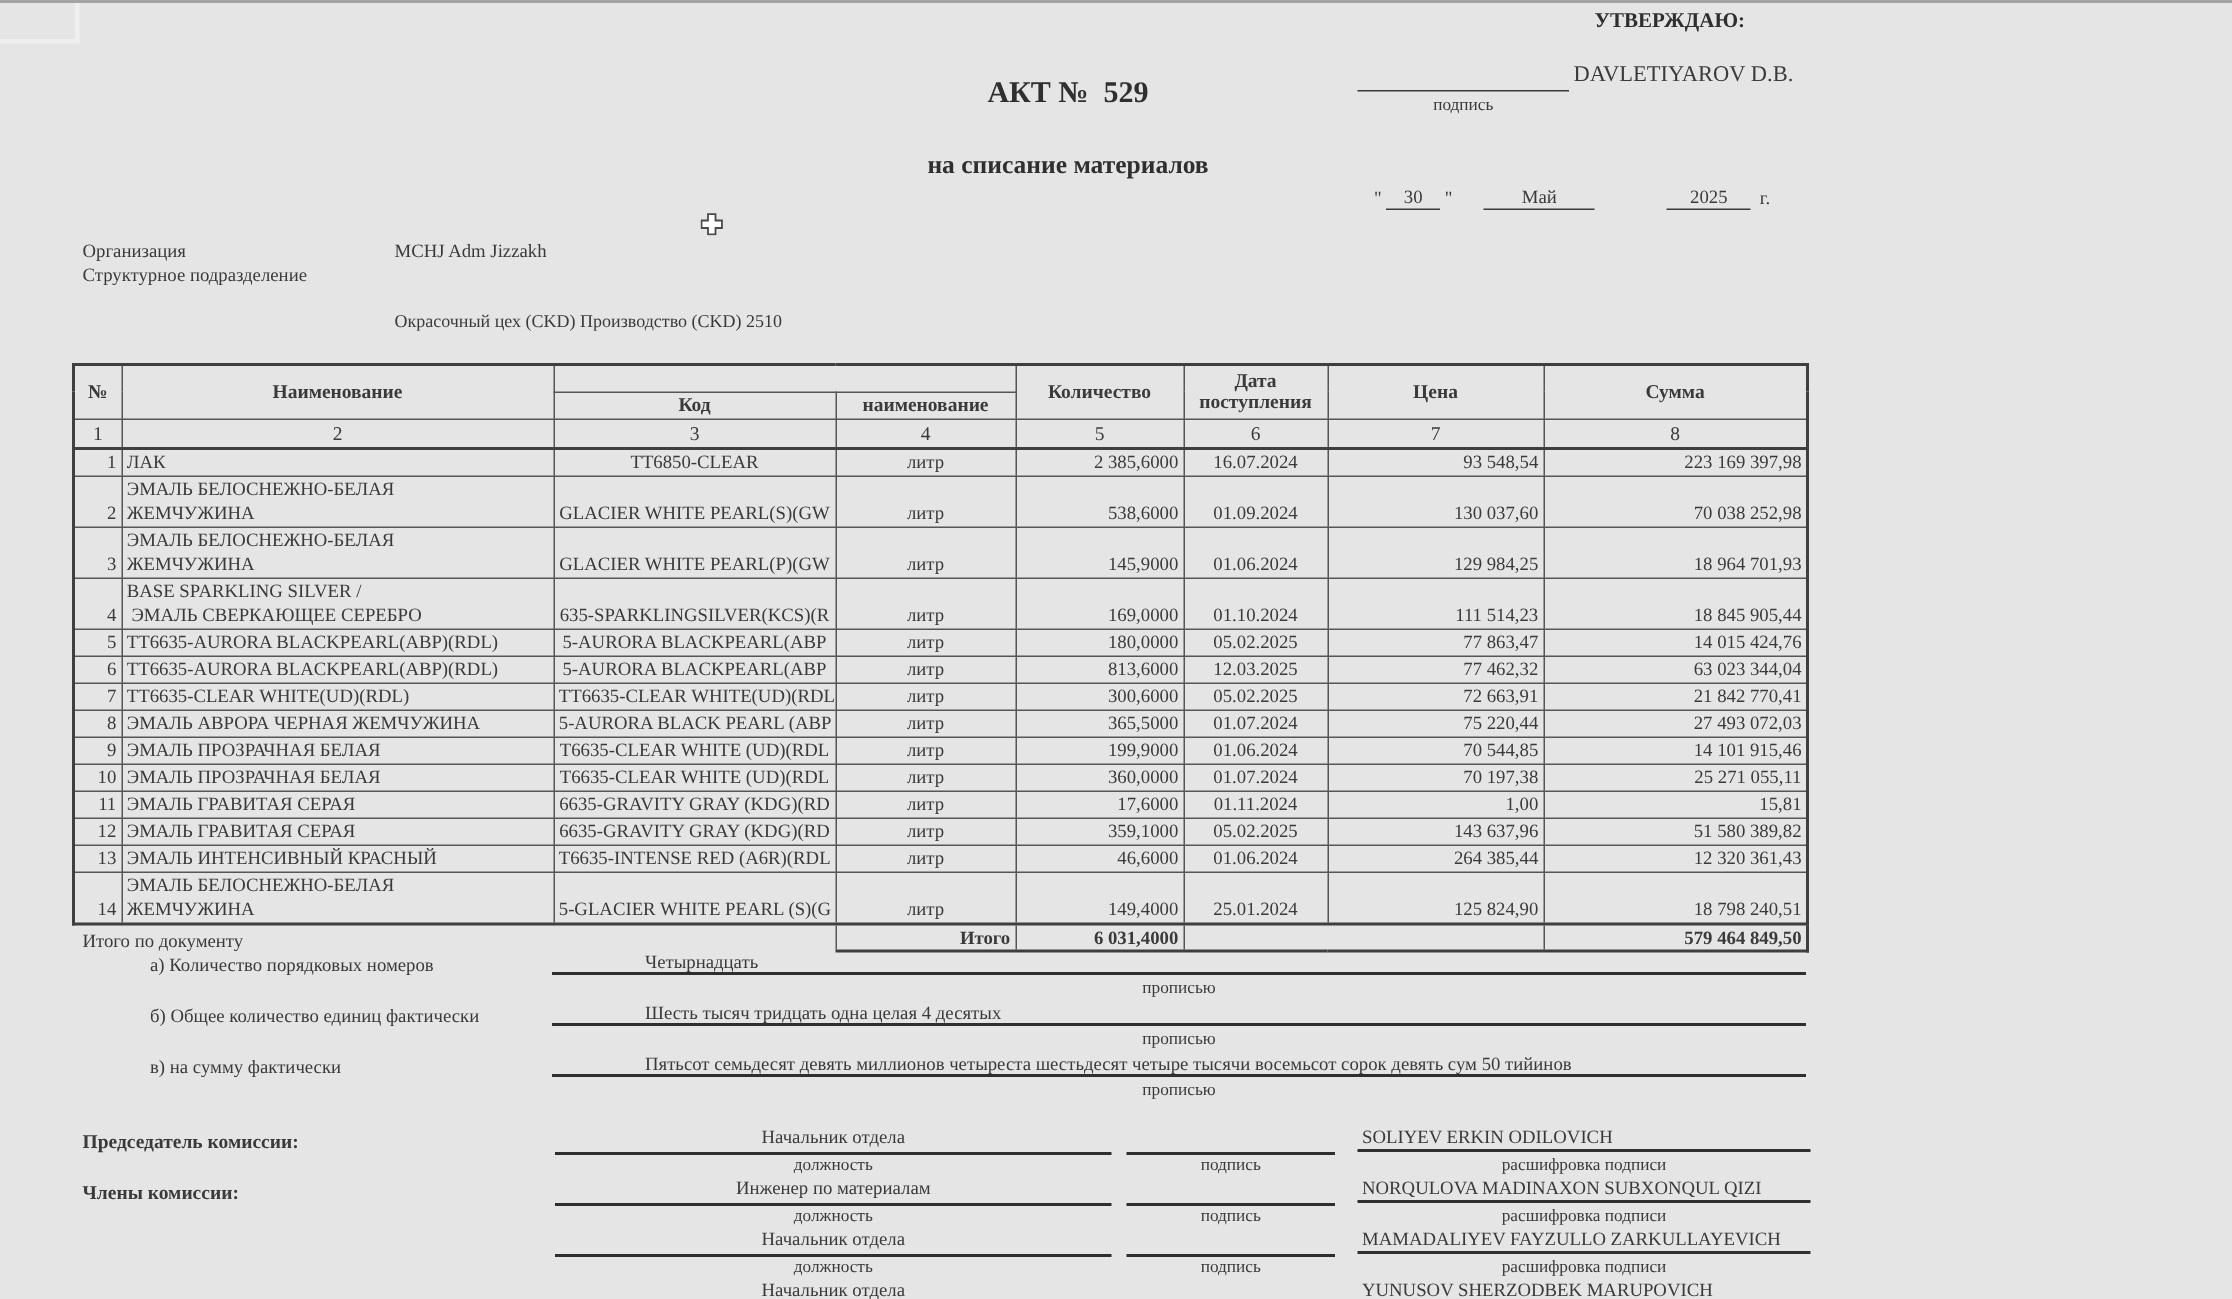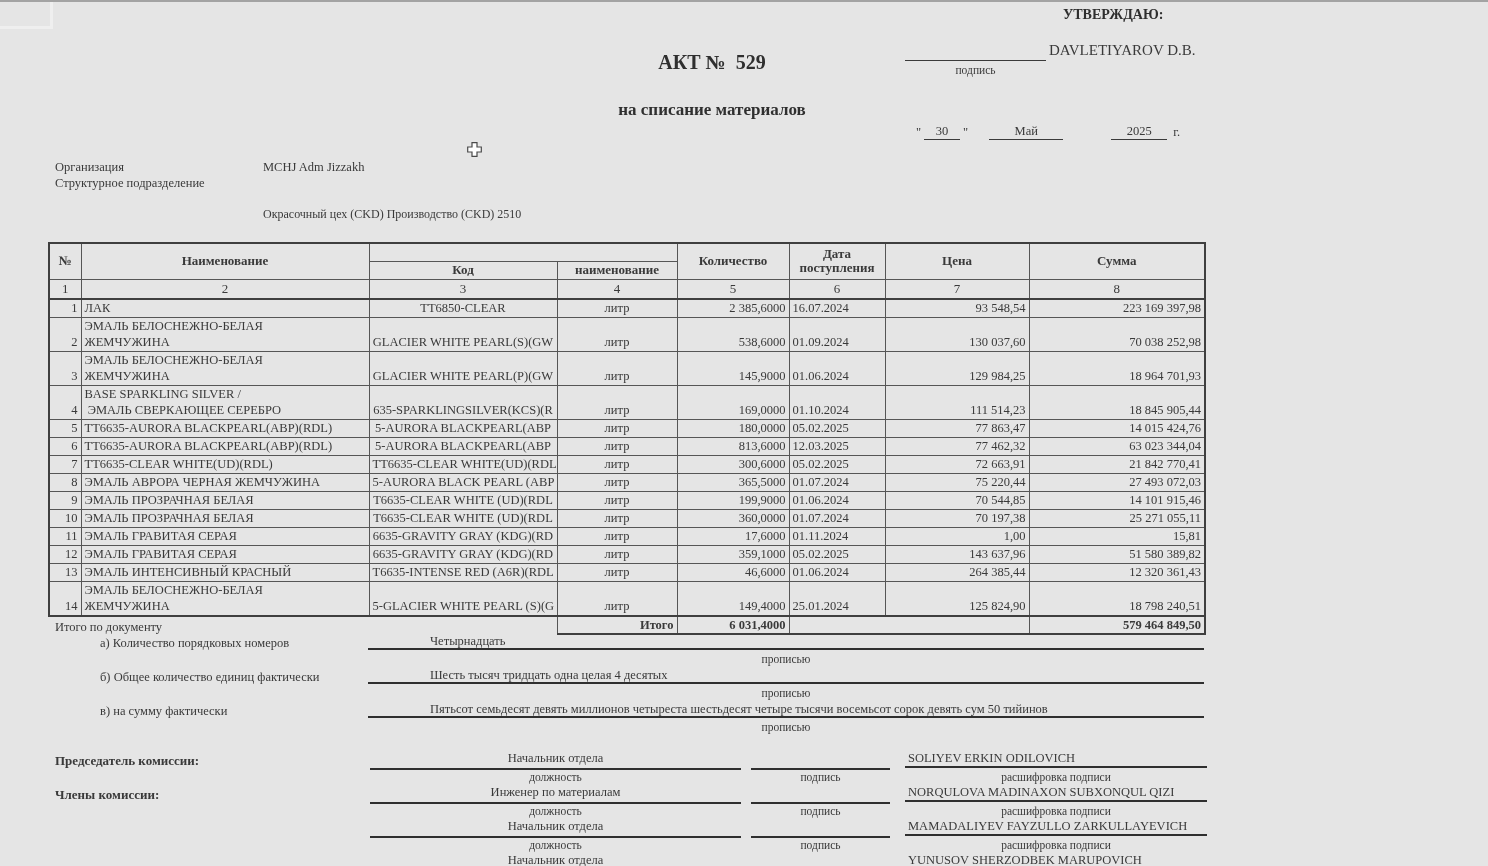--- a/index.html
+++ b/index.html
@@ -46,21 +46,21 @@
   .hrow2{height:18px;}
   .nums{height:20px;}
   .nums td{text-align:center;font-size:13px;vertical-align:middle;border-bottom:2px solid #3f3f3f;}
   .tbl tbody td{vertical-align:bottom;line-height:16px;padding-bottom:1px;}
   tr.data-row{height:17px;}
   .td-n{text-align:right;padding-right:4px;}
   .td-name{white-space:pre-wrap;padding-left:3px;margin-top:12px;}
   .td-code{text-align:center;white-space:nowrap;}
   .td-unit{text-align:center;}
   .td-qty,.td-price,.td-sum{text-align:right;padding-right:4px;white-space:nowrap;}
-  .td-date{white-space:nowrap;margin-top:40px;}
+  .td-date{text-align:center;white-space:nowrap;margin-top:40px;}
   .last-data td{border-bottom:2px solid #3f3f3f;}
   .total-row{height:18px;font-weight:bold;}
   .total-row td{border-bottom:2px solid #3f3f3f;vertical-align:middle;}
   .td-blank{border:none !important;}
   .td-total-label{text-align:right;padding-right:4px;}
   .bl2{border-left:2px solid #3f3f3f !important;}
   .br2{border-right:2px solid #3f3f3f !important;}
 
   
   .summary-title{left:55px;top:620px;font-size:12.5px;}

